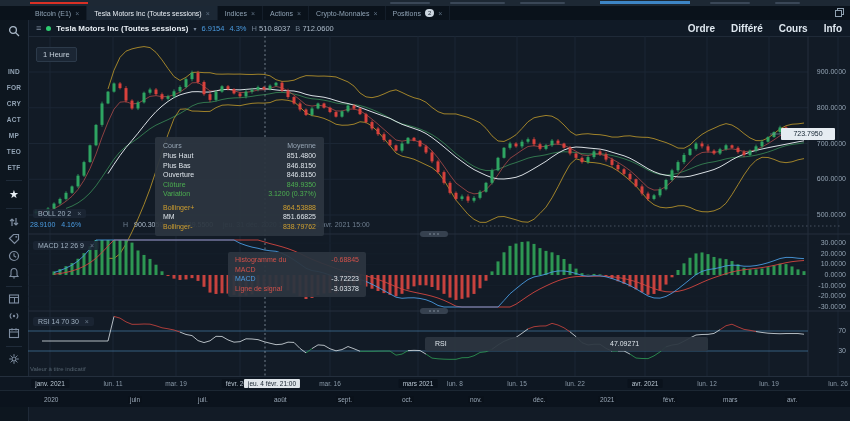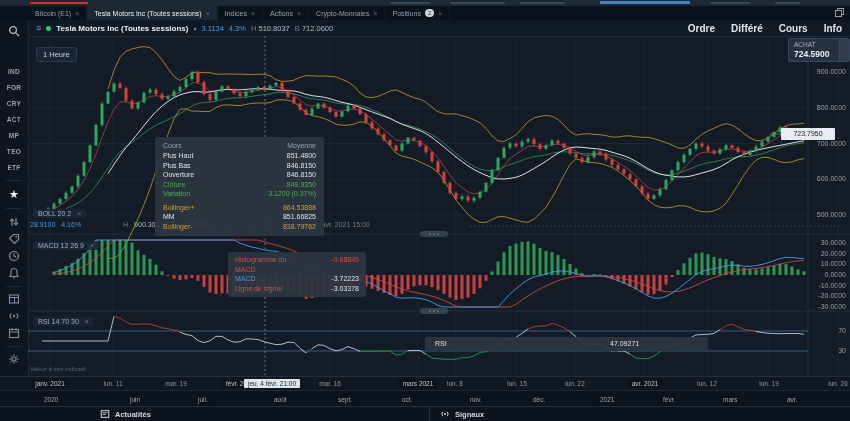--- a/index.html
+++ b/index.html
@@ -132,21 +132,21 @@
     <rect x="2.5" y="0.5" width="6" height="6" fill="none" stroke="#8fa0b0" stroke-width="1"></rect>
     <rect x="0.5" y="2.5" width="6" height="6" fill="#0a121b" stroke="#8fa0b0" stroke-width="1"></rect>
   </svg>
 
   <div class="abs toolbar">
     <div class="tb-left">
       <span class="menu-glyph">≡</span>
       <span class="dot"></span>
       <span class="sym">Tesla Motors Inc (Toutes sessions)</span>
       <span class="caret">▾</span>
-      <span class="blue tb-small">3.1134</span>
+      <span class="blue tb-small">6.9154</span>
       <span class="blue tb-small">4.3%</span>
       <span class="muted tb-small"><span>H</span>
         <span class="hbval">510.8037</span></span>
       <span class="muted tb-small"><span>B</span>
         <span class="hbval">712.0600</span></span>
     </div>
     <div class="tb-right">
       <span>Ordre</span>
       <span>Différé</span>
       <span>Cours</span>
@@ -662,24 +662,20 @@
       <circle cx="438" cy="311" r="0.8" fill="#8a97a5"></circle>
       <path d="M 28 406 L 28.0 402.9 L 48.9 403.1 L 69.9 402.8 L 90.8 402.9 L 111.8 402.6 L 132.7 402.8 L 153.7 402.4 L 174.6 402.3 L 195.6 402.4 L 216.5 402.1 L 237.5 401.9 L 258.4 402.1 L 279.4 401.8 L 300.3 401.6 L 321.3 401.2 L 342.2 401.4 L 363.2 401.1 L 384.1 400.7 L 405.1 400.9 L 426.0 400.4 L 447.0 400.1 L 467.9 399.5 L 488.9 398.4 L 509.8 395.8 L 530.8 393.8 L 551.7 394.1 L 572.7 393.3 L 593.6 392.7 L 614.6 393.4 L 635.5 394.1 L 656.5 393.8 L 677.4 394.4 L 698.4 395.1 L 719.3 395.8 L 740.3 395.3 L 761.2 394.4 L 782.2 394.8 L 803.1 395.5 L 824.1 394.8 L 845.0 394.1 L 845 406 Z" fill="#152638"></path>
       <polyline points="28,402.94 48.94871794871795,403.11 69.8974358974359,402.77 90.84615384615384,402.94 111.7948717948718,402.6 132.74358974358975,402.77 153.69230769230768,402.43 174.64102564102564,402.26 195.5897435897436,402.43 216.53846153846155,402.09 237.4871794871795,401.92 258.43589743589746,402.09 279.38461538461536,401.75 300.3333333333333,401.58 321.28205128205127,401.24 342.2307692307692,401.41 363.1794871794872,401.07 384.12820512820514,400.73 405.0769230769231,400.9 426.02564102564105,400.39 446.974358974359,400.05 467.9230769230769,399.54 488.87179487179486,398.35 509.8205128205128,395.8 530.7692307692307,393.76 551.7179487179487,394.1 572.6666666666666,393.25 593.6153846153846,392.74 614.5641025641025,393.42 635.5128205128206,394.1 656.4615384615385,393.76 677.4102564102565,394.44 698.3589743589744,395.12 719.3076923076923,395.8 740.2564102564103,395.29 761.2051282051282,394.44 782.1538461538462,394.78 803.1025641025641,395.46 824.0512820512821,394.78 845,394.1" fill="none" stroke="#3b5f8a" stroke-width="0.8" stroke-linejoin="round"></polyline>
       <rect x="587" y="390.5" width="233" height="15" fill="rgba(120,170,225,0.20)" stroke="#86add4" stroke-width="0.6"></rect>
       <rect x="585.5" y="394" width="3" height="9" rx="1" fill="#c2d4e6"></rect>
       <rect x="818.5" y="394" width="3" height="9" rx="1" fill="#c2d4e6"></rect>
     </svg>
 
   <div class="abs tfbadge z2">1 Heure</div>
 
-  <div class="qbox z5" style="left:788px;width:62px">
-    <div class="ql">ACHAT</div>
-    <div class="qv">724.5900</div>
-  </div>
 
   <div class="tooltip pt z5">
     <div class="hdr">
       <span>Cours</span>
       <span>Moyenne</span>
     </div>
     <div id="pt-rows">
         <div class="row">
           <span class="plain">Plus Haut</span>
           <span class="plain">851.4800</span>
@@ -804,31 +800,13 @@
       <span class="navlab" style="left: 336px;">sept.</span>
       <span class="navlab" style="left: 400px;">oct.</span>
       <span class="navlab" style="left: 468px;">nov.</span>
       <span class="navlab" style="left: 531px;">déc.</span>
       <span class="navlab" style="left: 598px;">2021</span>
       <span class="navlab" style="left: 661px;">févr.</span>
       <span class="navlab" style="left: 721px;">mars</span>
       <span class="navlab" style="left: 785px;">avr.</span>
     </div>
 
-  <div class="abs bottombar z2">
-    <div class="bb-group" style="left:100px">
-      <svg width="10" height="10" viewBox="0 0 12 12">
-        <rect x="1.5" y="2" width="9" height="8" fill="none" stroke="#cfd9e3" stroke-width="1.2"></rect>
-        <line x1="3" y1="4.5" x2="9" y2="4.5" stroke="#cfd9e3" stroke-width="1"></line>
-        <line x1="3" y1="6.5" x2="7" y2="6.5" stroke="#cfd9e3" stroke-width="1"></line>
-      </svg>
-      <span>Actualités</span>
-    </div>
-    <div class="bb-div"></div>
-    <div class="bb-group" style="left:440px">
-      <svg width="10" height="10" viewBox="0 0 12 12">
-        <circle cx="6" cy="6" r="1.2" fill="#cfd9e3"></circle>
-        <path d="M3.4 3.4 a3.7 3.7 0 0 0 0 5.2 M8.6 3.4 a3.7 3.7 0 0 1 0 5.2" fill="none" stroke="#cfd9e3" stroke-width="1.1"></path>
-      </svg>
-      <span>Signaux</span>
-    </div>
-  </div>
 </div>
 
 </body></html>

